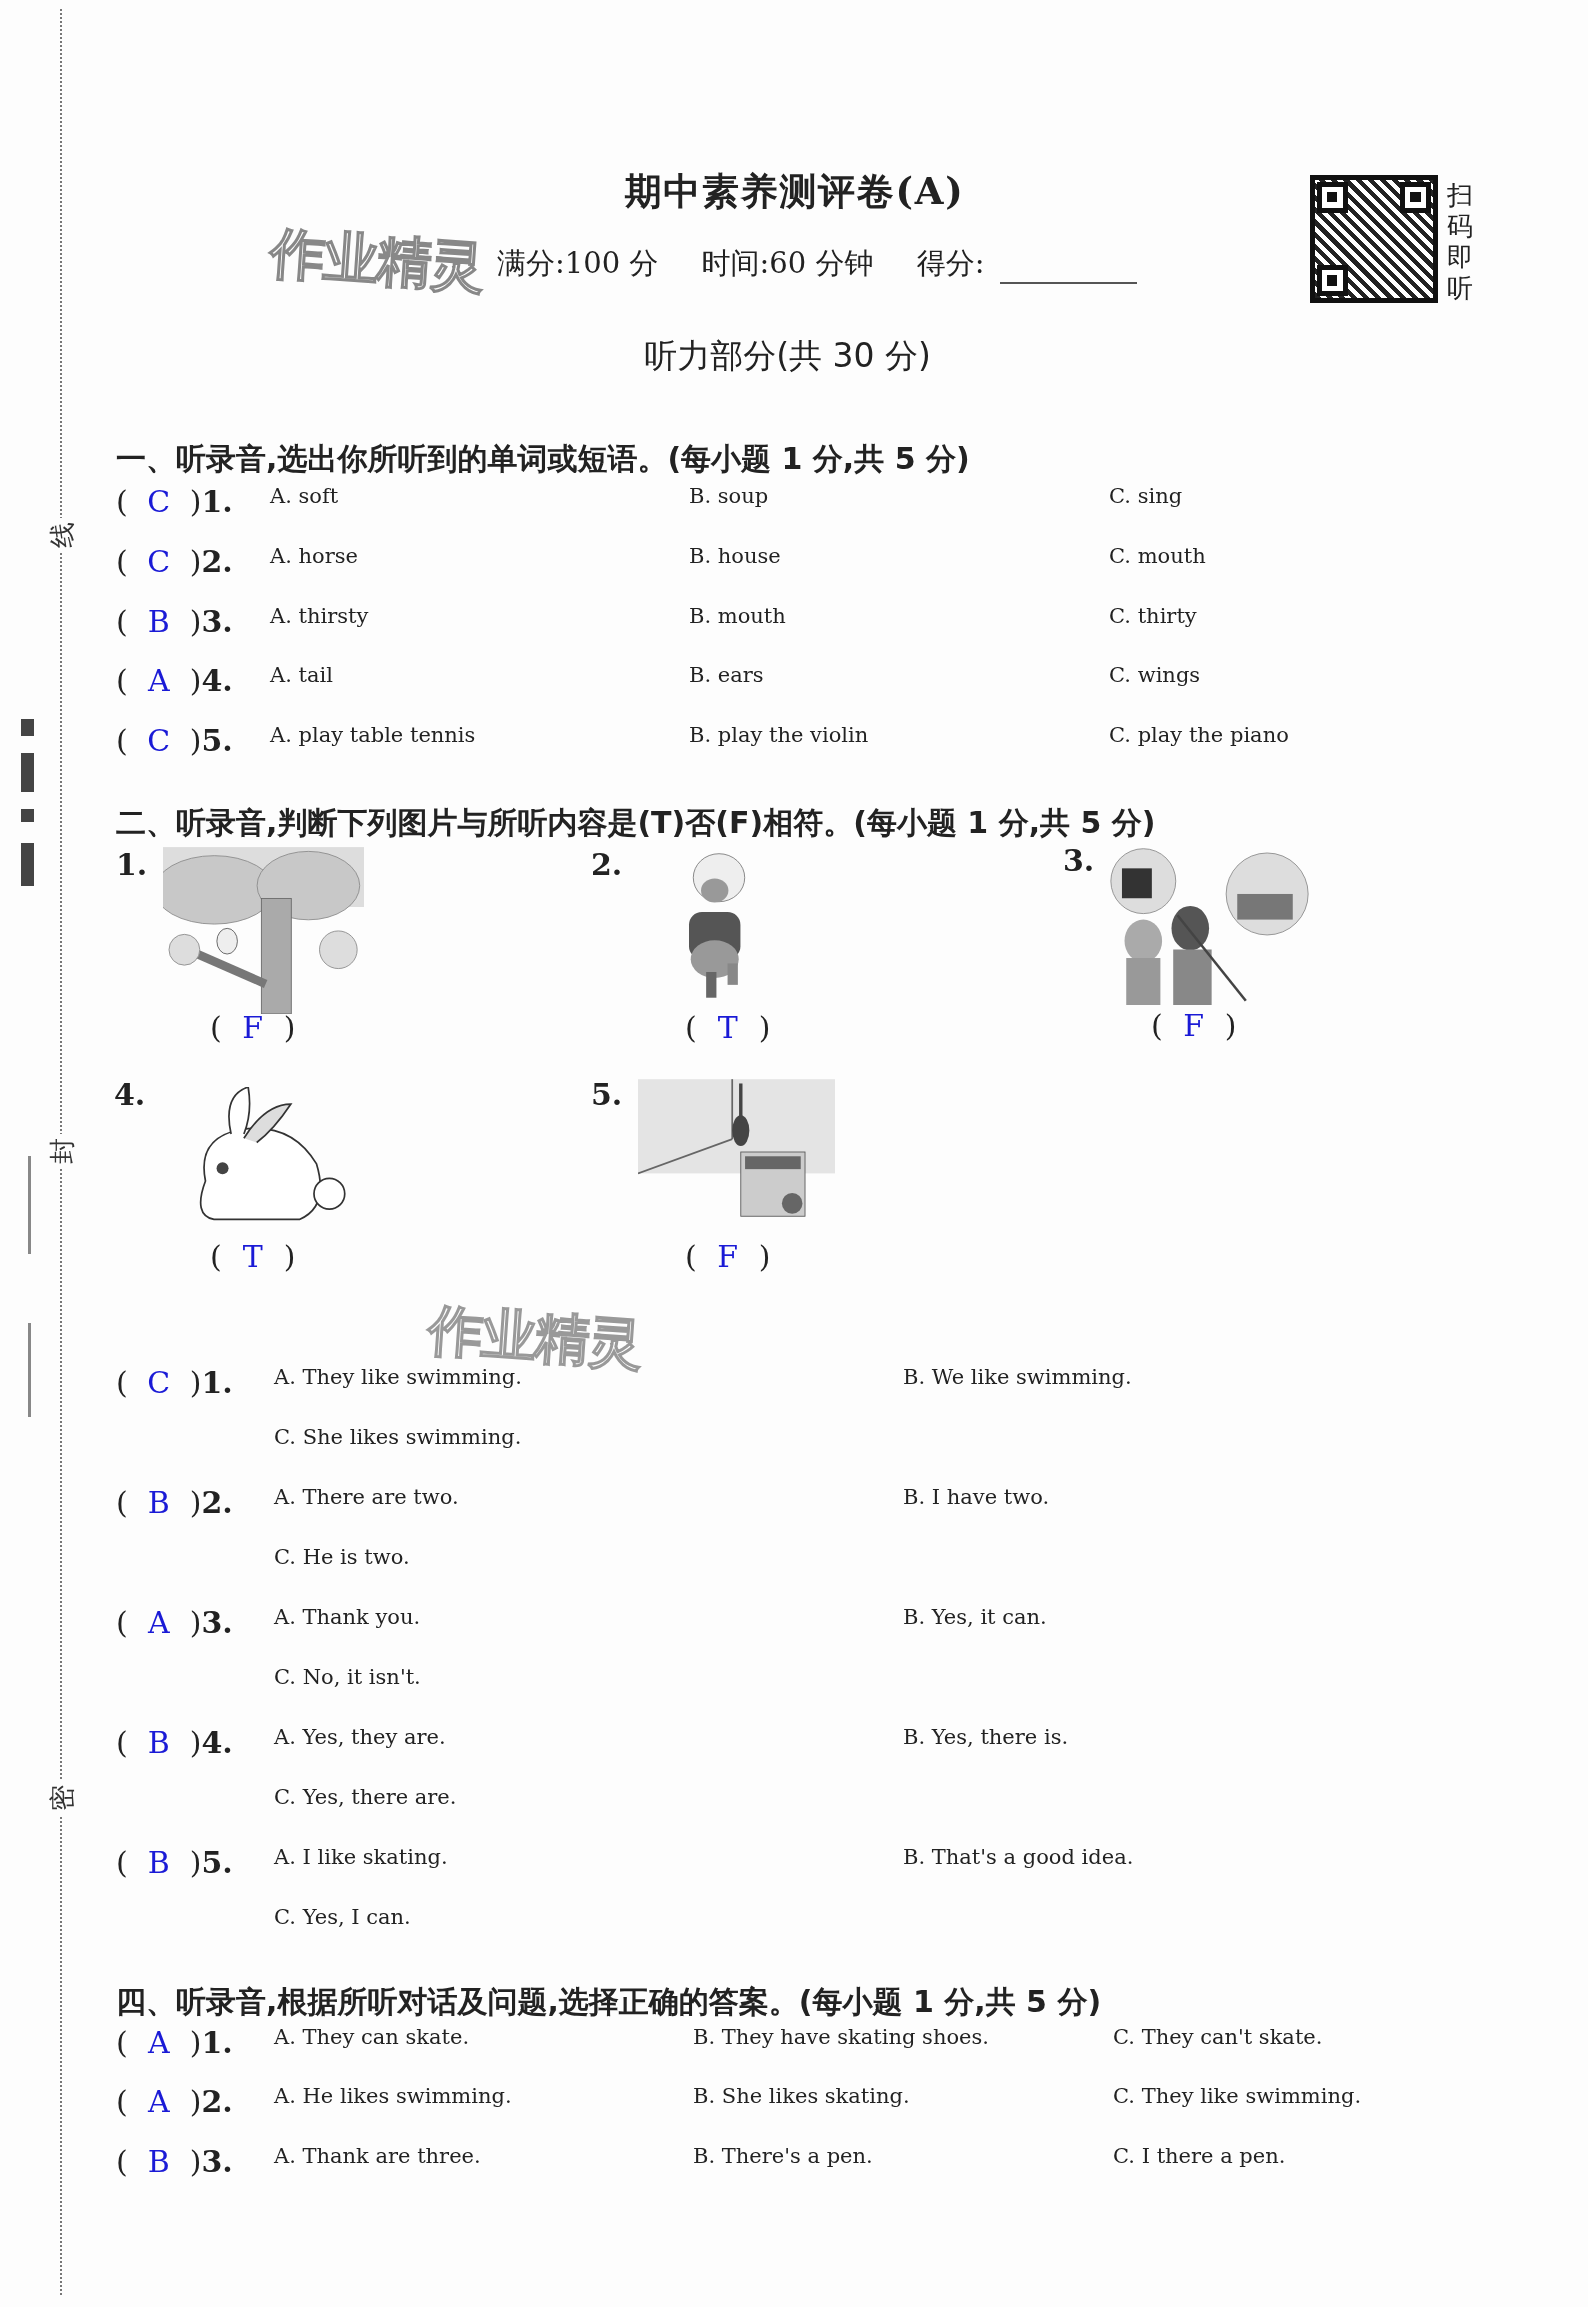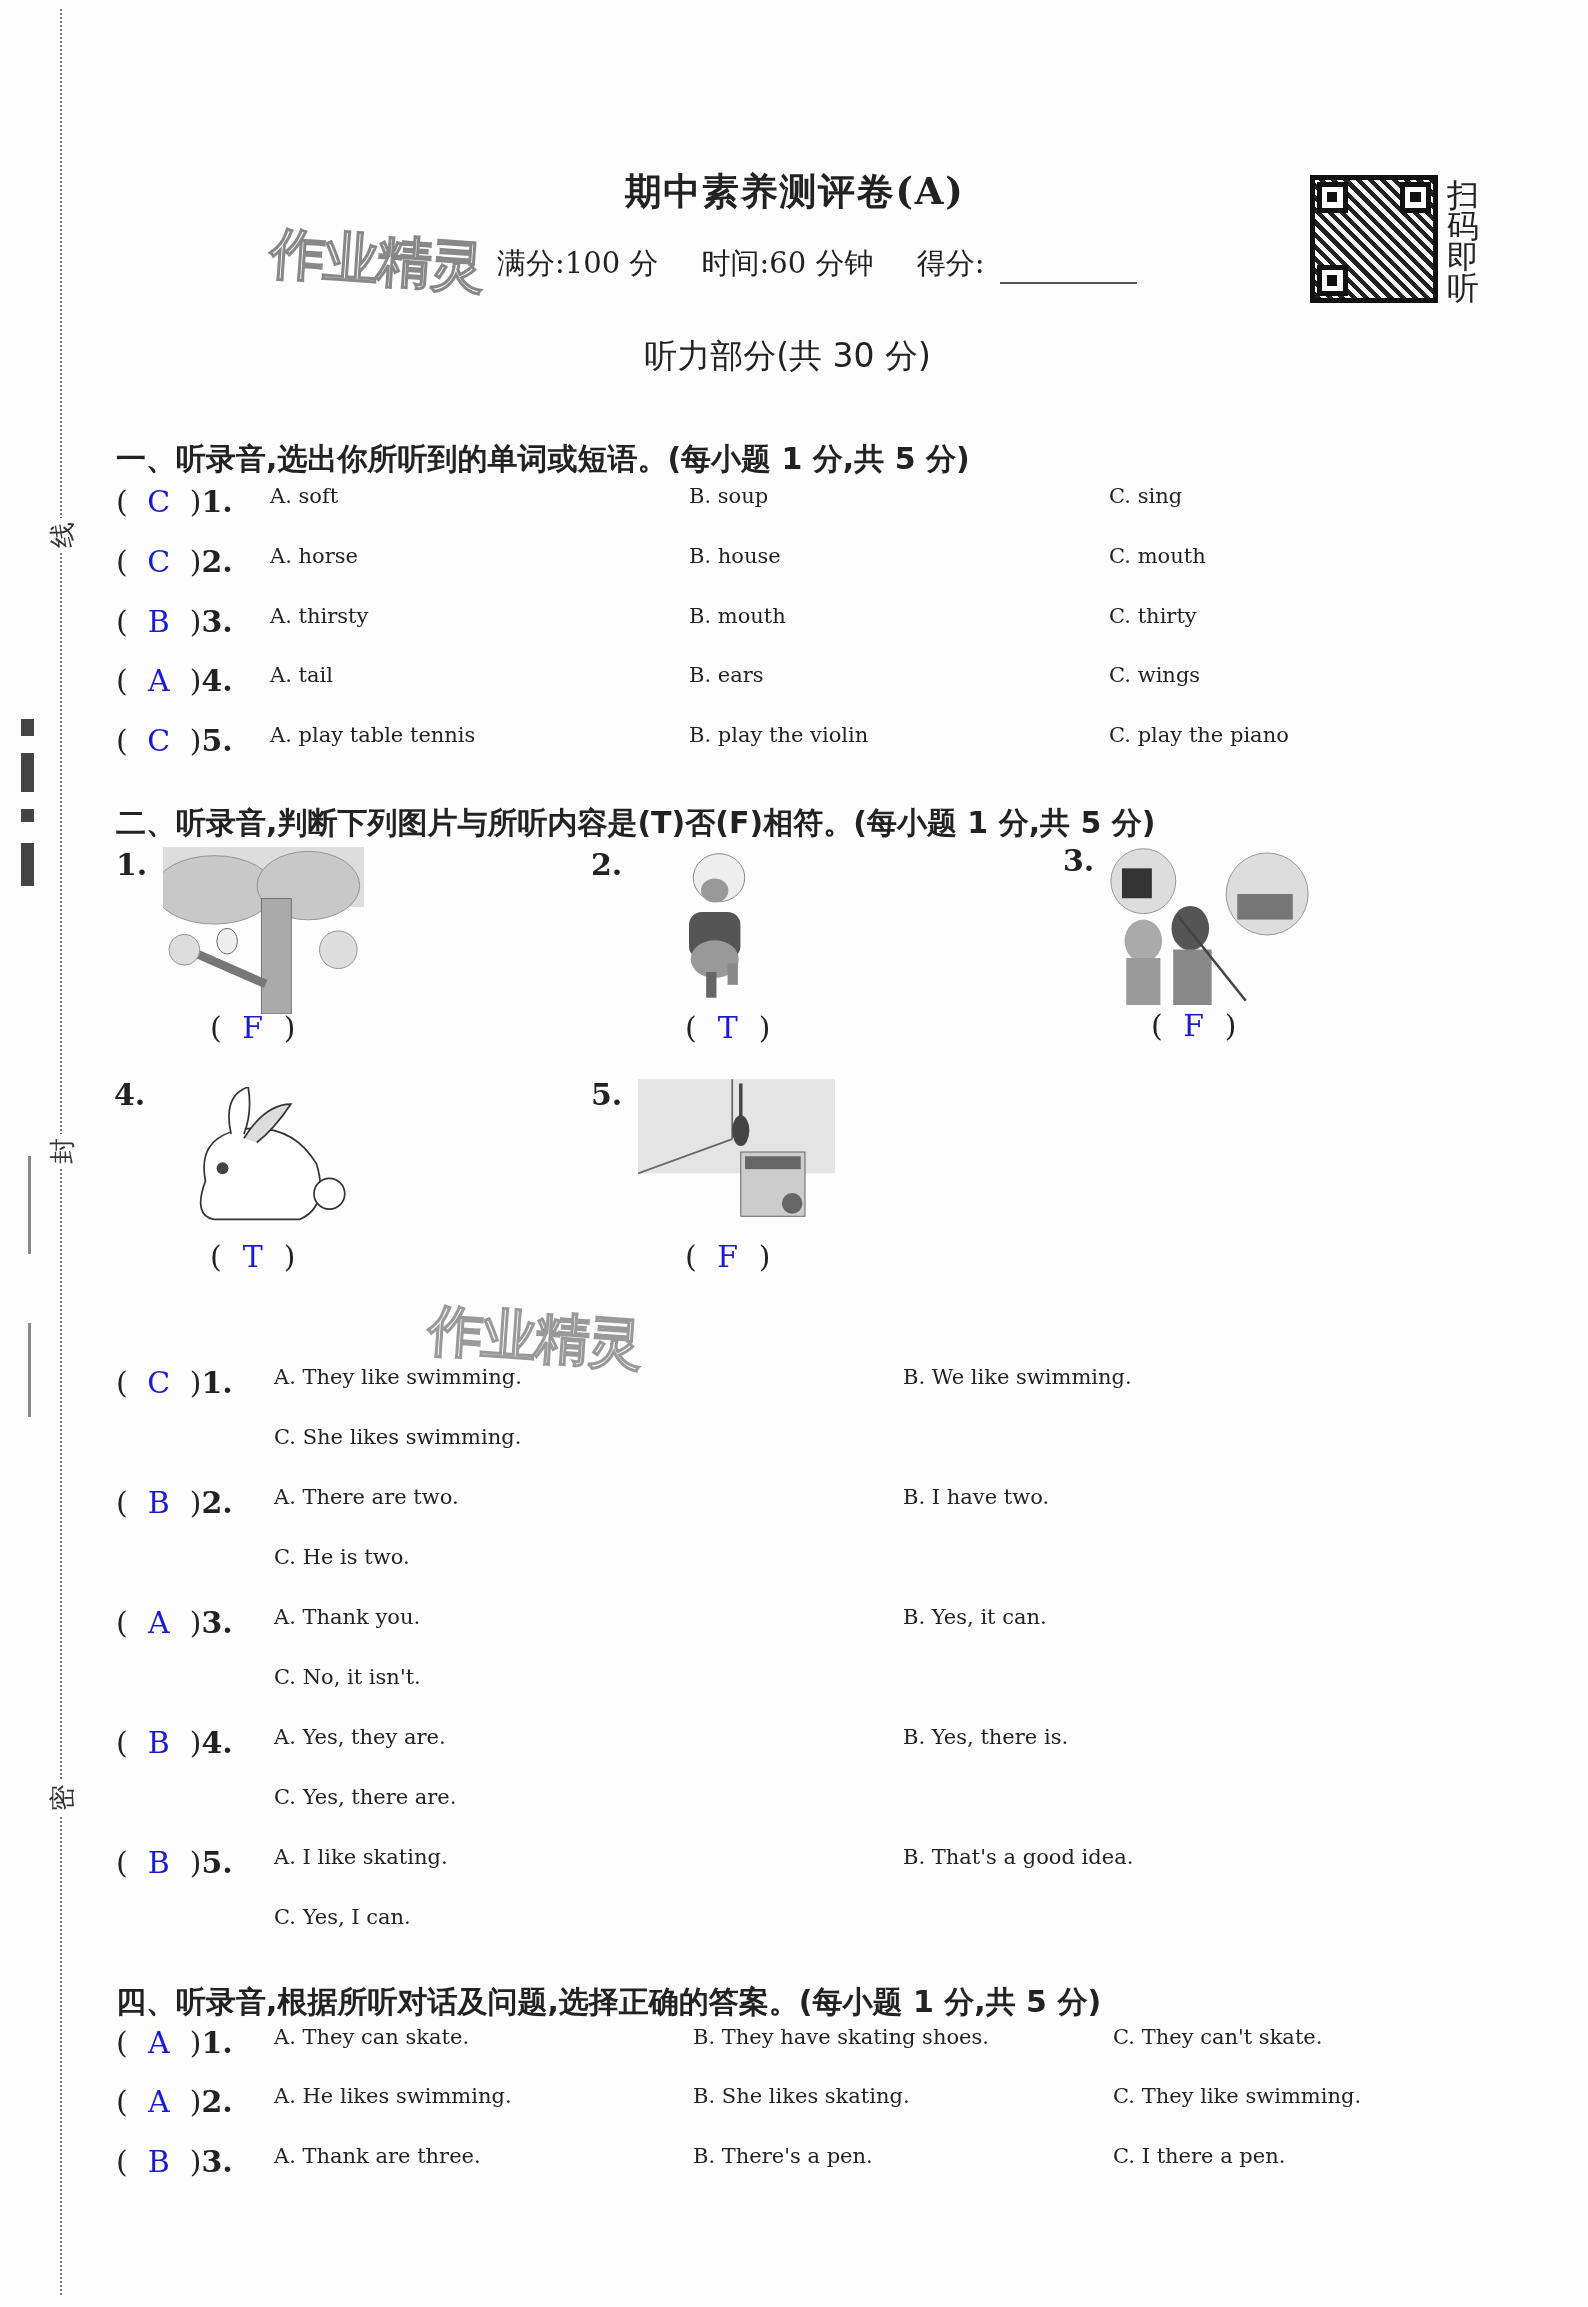--- a/index.html
+++ b/index.html
@@ -15,21 +15,21 @@
   .meta span { margin-right:34px; }
   .score-line { display:inline-block; width:137px; border-bottom:2.6px solid #555; height:26px; vertical-align:bottom; }
   .watermark { position:absolute; left:270px; top:224px; font-size:55px; font-weight:bold; color:transparent; -webkit-text-stroke:1.3px #888; transform:rotate(4deg); font-family:"DejaVu Sans",sans-serif; letter-spacing:-1.7px; }
   .watermark2 { position:absolute; left:428px; top:1301px; font-size:55px; font-weight:bold; color:transparent; -webkit-text-stroke:1.3px #999; transform:rotate(4deg); font-family:"DejaVu Sans",sans-serif; letter-spacing:-1.7px; }
   .qr { position:absolute; left:1310px; top:175px; width:128px; height:128px; background:
         repeating-linear-gradient(45deg,#222 0 4.3px,#fff 4.3px 8.6px),
         repeating-linear-gradient(-45deg,#222 0 3.4px,transparent 3.4px 7.7px);
         border:5.1px solid #111; box-sizing:border-box; }
   .qr .finder { position:absolute; width:31px; height:31px; background:#fff; border:5.1px solid #111; box-sizing:border-box; }
   .qr .finder::after { content:""; position:absolute; left:5.1px; top:5.1px; width:10.3px; height:10.3px; background:#111; }
-  .qr-label { position:absolute; left:1447px; top:180px; width:29px; font-size:32px; line-height:31px; font-family:"DejaVu Sans",sans-serif; }
+  .qr-label { position:absolute; left:1447px; top:180px; width:29px; font-size:26px; line-height:31px; font-family:"DejaVu Sans",sans-serif; }
   .section-title { position:absolute; left:0; width:1575px; top:334px; text-align:center; font-size:33px; font-family:"DejaVu Sans",sans-serif; }
   .q-head { position:absolute; left:116px; font-size:30px; font-weight:bold; font-family:"DejaVu Sans",sans-serif; white-space:nowrap;margin-top:20px; }
   .row { position:absolute; font-size:30px; white-space:nowrap; }
   .ans { color:#1a1ad6; display:inline-block; width:43px; text-align:center; }
   .num { font-weight:bold; }
   .opt { position:absolute; font-size:21px; white-space:nowrap; }
   .pic { position:absolute; }
   .pic-num { position:absolute; font-size:30px; font-weight:bold; }
   .tf { position:absolute; font-size:30px; }
 </style>

